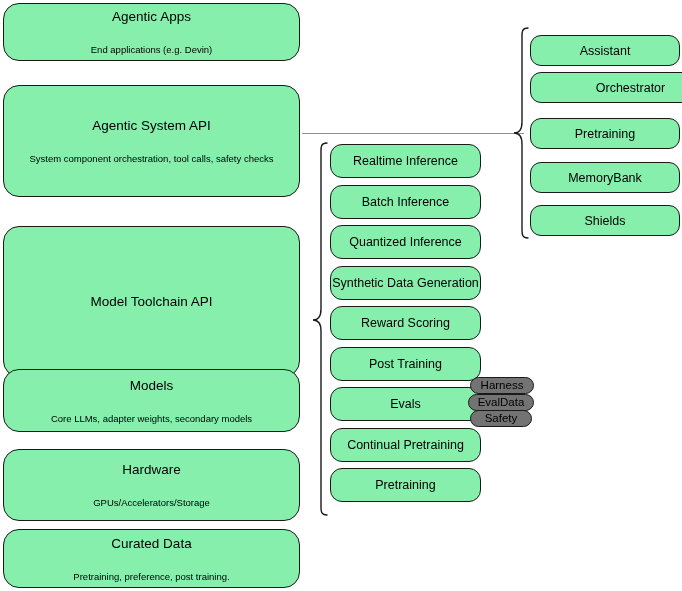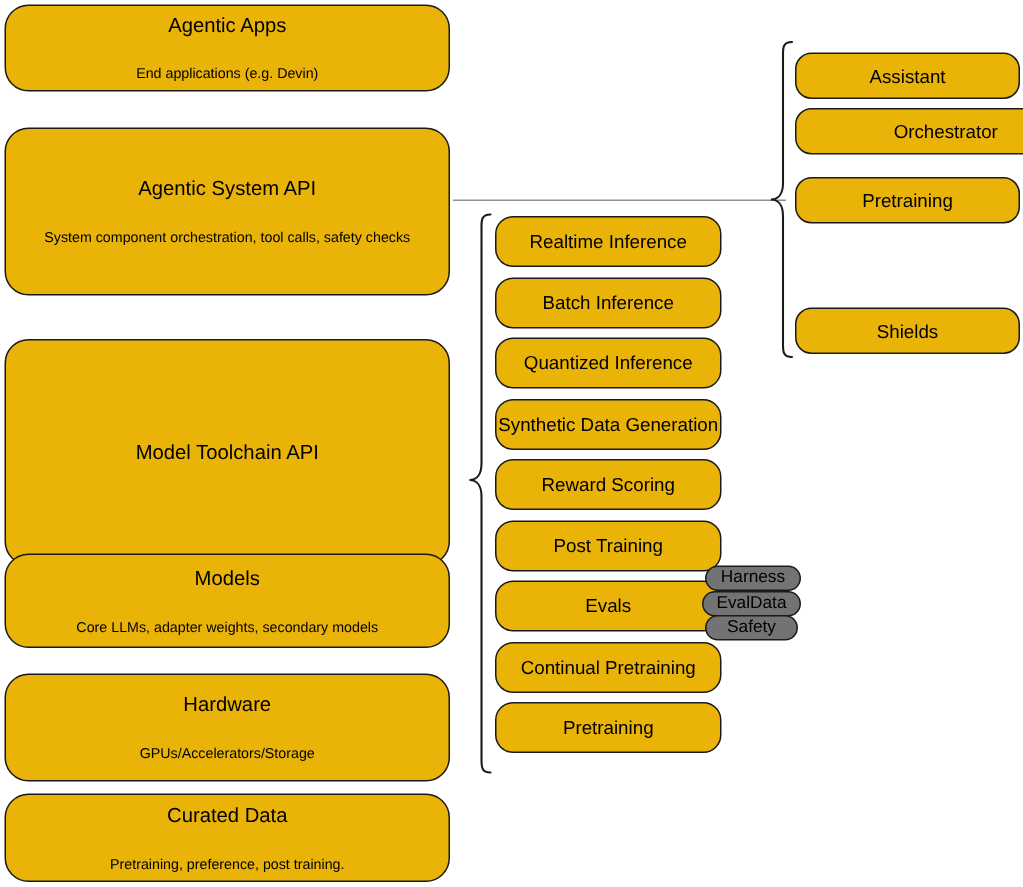--- a/index.html
+++ b/index.html
@@ -18,21 +18,21 @@
     background: #ffffff;
     overflow: hidden;
   }
 
   
   .box {
     position: absolute;
     box-sizing: border-box;
     border: 1.3px solid #1a1a1a;
     border-radius: 14px;
-    background: #eab308;
+    background: #86efac;
     display: flex;
     flex-direction: column;
     align-items: center;
     justify-content: center;
     text-align: center;
     color: #000000;
     gap: 16px;
   }
 
   
@@ -151,20 +151,23 @@
 
   <div class="box right-box" style="left:530px; top:35px; width:150px;">
     <div class="right-label">Assistant</div>
   </div>
   <div class="box right-box" style="left:530px; top:72px; width:164px;padding-left:37px;">
     <div class="right-label">Orchestrator</div>
   </div>
   <div class="box right-box" style="left:530px; top:118px; width:150px;">
     <div class="right-label">Pretraining</div>
   </div>
+  <div class="box right-box" style="left:530px; top:162px; width:150px;">
+    <div class="right-label">MemoryBank</div>
+  </div>
   <div class="box right-box" style="left:530px; top:205px; width:150px;">
     <div class="right-label">Shields</div>
   </div>
 
   <div class="brace" style="left:312px; top:141px; width:16px; height:376px;">
     <svg width="16" height="376" viewBox="0 0 16 376" fill="none">
       <path d="M15 2 C9 2 9 6 9 10 L9 168 C9 175 6 179 1 179 C6 179 9 183 9 190 L9 366 C9 370 9 374 15 374" stroke="#1a1a1a" stroke-width="1.4" fill="none" stroke-linecap="round"></path>
     </svg>
   </div>
 

